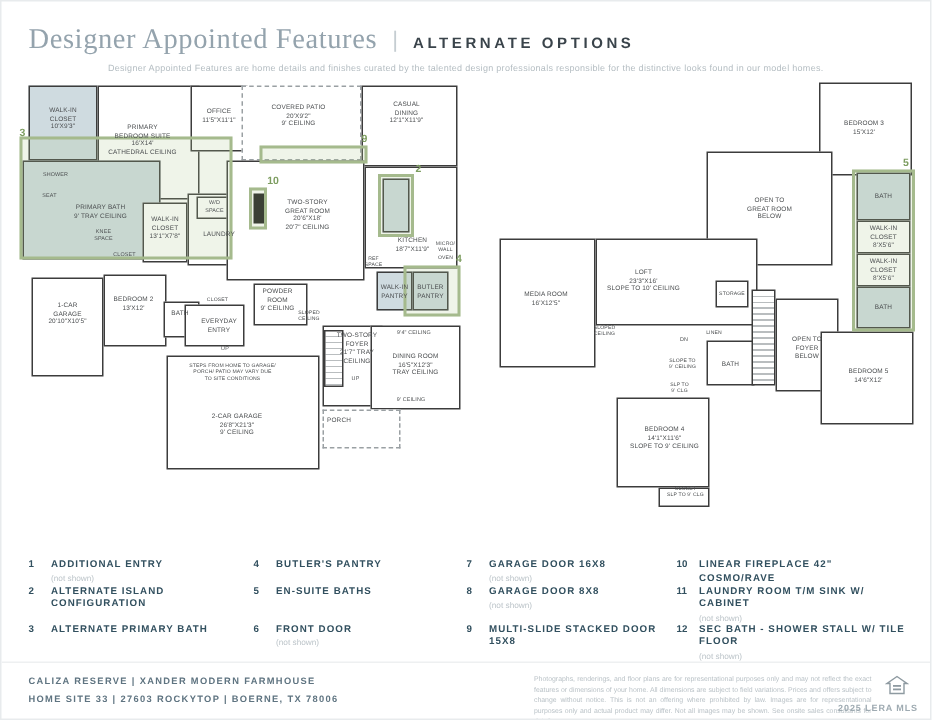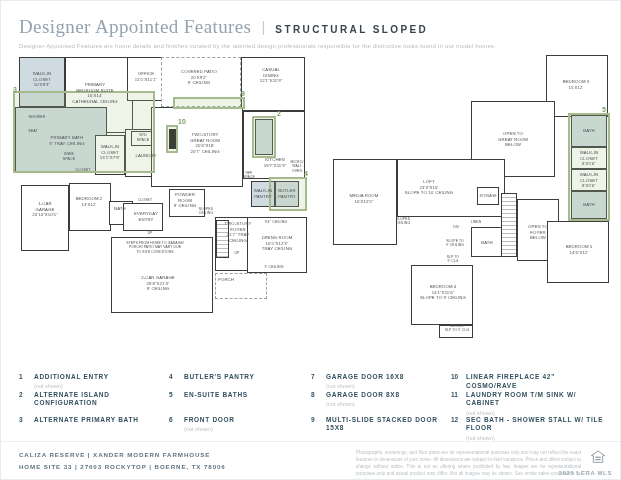--- a/index.html
+++ b/index.html
@@ -2,21 +2,21 @@
 <html><head>
 <meta charset="utf-8">
 <style>
   html,body{margin:0;padding:0;}
   body{
     width:621px;height:480px;overflow:hidden;background:#ffffff;
     font-family:"Liberation Sans", sans-serif;position:relative;
     border:1px solid #e8ebed;box-sizing:border-box;
   }
   
-  .header{padding:15px 18px 0 18px;}
+  .header{padding:15px 18px 0 18px;text-align:center;}
   .title-row{display:flex;align-items:baseline;gap:10px;}
   .main-title{font-family:"Liberation Serif", serif;font-size:19px;color:#94a3ad;letter-spacing:.4px;}
   .title-divider{color:#c5cdd2;font-size:15px;transform:translateY(-1px);}
   .structural{font-size:10px;font-weight:bold;letter-spacing:2.4px;color:#3a444b;}
   .desc{font-size:6px;color:#b4bdc2;margin-top:5px;letter-spacing:.2px;}
   
   .plans{position:relative;width:621px;height:318px;}
   .plan{position:absolute;}
   .room{position:absolute;border:1px solid #3c3c3c;background:#fff;box-sizing:border-box;}
   .room.shade{background:#cfdbe0;}
@@ -53,21 +53,21 @@
   .eh-logo{width:16px;height:16px;flex:none;}
   .f-mls{position:absolute;right:8px;bottom:3px;font-size:6px;font-weight:bold;color:#9fabb2;letter-spacing:.6px;}
 </style>
 </head>
 <body>
 
 <div class="header">
   <div class="title-row">
     <span class="main-title">Designer Appointed Features</span>
     <span class="title-divider">|</span>
-    <span class="structural">STRUCTURAL SLOPED</span>
+    <span class="structural">ALTERNATE OPTIONS</span>
   </div>
   <div class="desc">Designer Appointed Features are home details and finishes curated by the talented design professionals responsible for the distinctive looks found in our model homes.</div>
 </div>
 
 <div class="plans">
   <div class="plan" style="left: 8px; top: 2px; width: 304px; height: 300px;">
       <div class="room shade" style="left: 10px; top: 6px; width: 46px; height: 50px;"></div>
       <div class="room" style="left: 56px; top: 6px; width: 68px; height: 76px;"></div>
       <div class="room" style="left: 118px; top: 6px; width: 38px; height: 44px;"></div>
       <div class="room dash" style="left: 152px; top: 6px; width: 80px; height: 50px;"></div>

